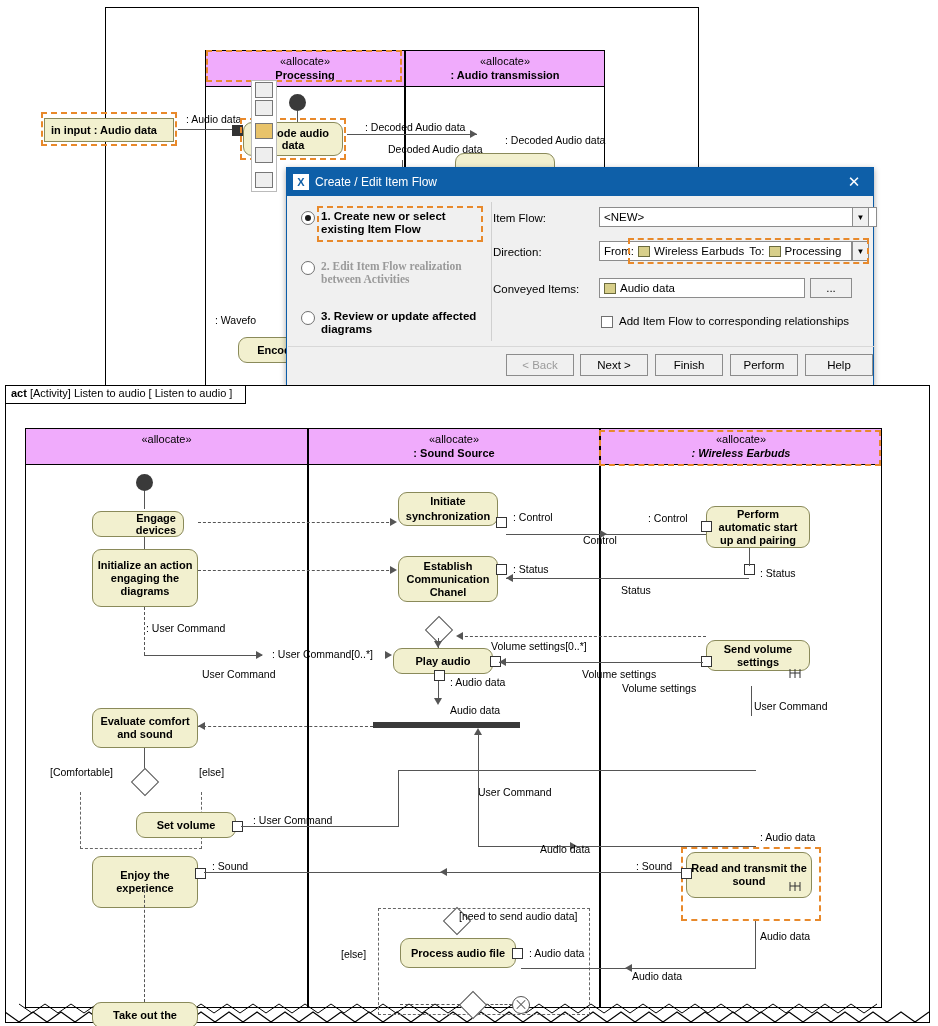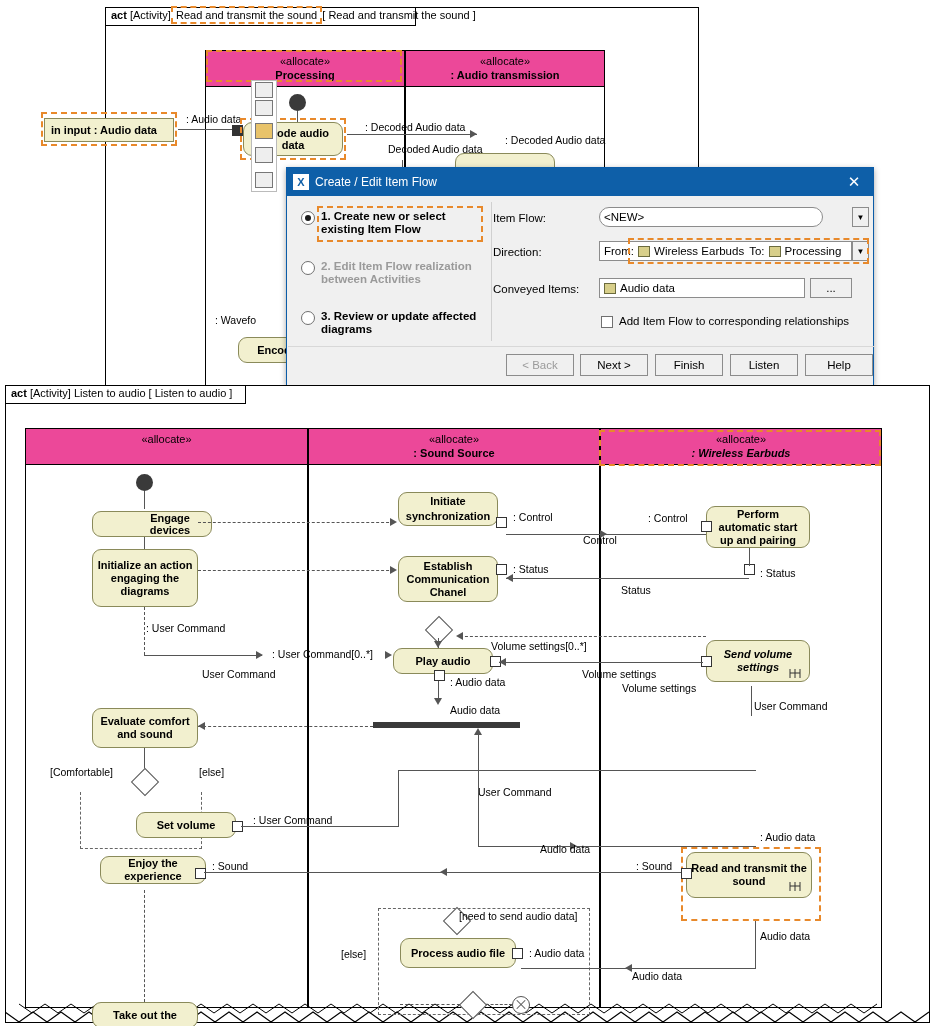--- a/index.html
+++ b/index.html
@@ -15,21 +15,21 @@
   .frame-tab{
     position:absolute;left:0;top:0;height:18px;box-sizing:border-box;
     border-right:1px solid #000;border-bottom:1px solid #000;background:#fff;
     padding:1px 10px 0 5px;white-space:nowrap;font-size:11px;
   }
   .frame-tab b{font-weight:bold;}
   .swim{position:absolute;box-sizing:border-box;border:1px solid #000;background:#fff;}
   .swim-head{
     position:absolute;left:0;top:0;right:0;height:36px;box-sizing:border-box;
     border-bottom:1px solid #000;text-align:center;padding-top:3px;line-height:14px;
-    font-size:11px;background:#ec4899;
+    font-size:11px;background:#f0abfc;
   }
   .act{
     position:absolute;box-sizing:border-box;
     background:#f2f0cf;border:1px solid #8a8a5a;border-radius:9px;
     text-align:center;font-size:11px;font-weight:bold;color:#000;
     display:flex;align-items:center;justify-content:center;line-height:12px;
     padding:2px 4px;
   }
   .lbl{position:absolute;font-size:10.5px;white-space:nowrap;background:transparent;}
   .dashsel{border:2px dashed #e8892b;box-sizing:border-box;background:transparent;position:absolute;}
@@ -74,21 +74,21 @@
   .wiz-left{
     position:absolute;left:6px;top:34px;width:198px;bottom:44px;background:#f0f0f0;
     border-right:1px solid #d0d0d0;
   }
   .wiz-step{position:absolute;display:flex;align-items:flex-start;font-size:11.5px;font-weight:bold;line-height:13px;}
   .radio{
     width:12px;height:12px;border-radius:50%;border:1px solid #707070;background:#fff;
     margin-right:6px;flex:0 0 auto;position:relative;margin-top:1px;
   }
   .radio.on:after{content:"";position:absolute;left:3px;top:3px;width:6px;height:6px;border-radius:50%;background:#1a1a1a;}
-  .disabled{color:#9a9a9a;}
+  .disabled{color:#9a9a9a;font-family:Liberation Serif, serif;}
   .fld-label{position:absolute;font-size:11.5px;}
   .txt{
     position:absolute;box-sizing:border-box;background:#fff;border:1px solid #8c8c8c;
     font-size:11.5px;padding:2px 4px;display:flex;align-items:center;
   }
   .combo-btn{
     position:absolute;box-sizing:border-box;width:17px;background:#f0f0f0;border:1px solid #8c8c8c;
     display:flex;align-items:center;justify-content:center;font-size:8px;
   }
   .btn{
@@ -99,26 +99,20 @@
   .chk{
     position:absolute;width:12px;height:12px;box-sizing:border-box;background:#fff;border:1px solid #707070;
   }
   .smallsq{display:inline-block;width:10px;height:9px;border:1px solid #6b6b3e;background:#d8cf8a;margin-right:4px;vertical-align:-1px;}
   .sep{position:absolute;background:#d8d8d8;height:1px;}
 </style>
 </head>
 <body>
 
 <div class="frame" style="left:105px;top:7px;width:594px;height:382px;">
-  <div class="frame-tab" style="width:310px;">
-    <b>act</b>
-    <span>[Activity]</span>
-    <span style="outline:2px dashed #e8892b;outline-offset:1px;padding:0 2px;">Read and transmit the sound</span>
-    <span>[ Read and transmit the sound ]</span>
-  </div>
 
   <div class="swim" style="left:99px;top:42px;width:200px;height:339px;">
     <div class="swim-head">
       <div>«allocate»</div>
       <div style="font-weight:bold;">Processing</div>
     </div>
   </div>
   <div class="swim" style="left:299px;top:42px;width:200px;height:339px;">
     <div class="swim-head">
       <div>«allocate»</div>
@@ -198,21 +192,21 @@
     <div class="wiz-step" style="left:8px;top:108px;width:182px;">
       <span class="radio"></span>
       <span>
         <span>3.</span>
         <span>Review or update affected diagrams</span>
       </span>
     </div>
   </div>
 
   <div class="fld-label" style="left:206px;top:44px;">Item Flow:</div>
-  <div class="txt" style="left:312px;top:39px;width:224px;height:20px;border-radius:10px;">
+  <div class="txt" style="left:312px;top:39px;width:278px;height:20px;">
     <span>&lt;NEW&gt;</span>
   </div>
   <div class="combo-btn" style="left:565px;top:39px;height:20px;">▼</div>
 
   <div class="fld-label" style="left:206px;top:78px;">Direction:</div>
   <div class="txt" style="left:312px;top:73px;width:253px;height:20px;">
     <span>From:</span>
     <span class="smallsq" style="margin-left:4px;"></span>
     <span>Wireless Earbuds</span>
     <span style="margin-left:5px;">To:</span>
@@ -239,21 +233,21 @@
   <div class="btn dis" style="left:219px;top:186px;width:68px;height:22px;">
     <span>&lt; Back</span>
   </div>
   <div class="btn" style="left:293px;top:186px;width:68px;height:22px;">
     <span>Next &gt;</span>
   </div>
   <div class="btn" style="left:368px;top:186px;width:68px;height:22px;">
     <span>Finish</span>
   </div>
   <div class="btn" style="left:443px;top:186px;width:68px;height:22px;">
-    <span>Listen</span>
+    <span>Perform</span>
   </div>
   <div class="btn" style="left:518px;top:186px;width:68px;height:22px;">
     <span>Help</span>
   </div>
 </div>
 
 <div class="frame" style="left:5px;top:385px;width:925px;height:638px;">
   <div class="frame-tab" style="width:240px;">
     <b>act</b>
     <span>[Activity] Listen to audio [ Listen to audio ]</span>
@@ -282,21 +276,21 @@
 <svg class="abs" style="left:5px;top:1008px;width:926px;height:18px;">
   <polyline points="0,4 14,14 28,4 42,14 56,4 70,14 84,4 98,14 112,4 126,14 140,4 154,14 168,4 182,14 196,4 210,14 224,4 238,14 252,4 266,14 280,4 294,14 308,4 322,14 336,4 350,14 364,4 378,14 392,4 406,14 420,4 434,14 448,4 462,14 476,4 490,14 504,4 518,14 532,4 546,14 560,4 574,14 588,4 602,14 616,4 630,14 644,4 658,14 672,4 686,14 700,4 714,14 728,4 742,14 756,4 770,14 784,4 798,14 812,4 826,14 840,4 854,14 868,4 882,14 896,4 910,14 924,4" fill="none" stroke="#000" stroke-width="1.2"></polyline>
 </svg>
 <svg class="abs" style="left:19px;top:1000px;width:858px;height:18px;">
   <polyline points="0,4 13,13 26,4 39,13 52,4 65,13 78,4 91,13 104,4 117,13 130,4 143,13 156,4 169,13 182,4 195,13 208,4 221,13 234,4 247,13 260,4 273,13 286,4 299,13 312,4 325,13 338,4 351,13 364,4 377,13 390,4 403,13 416,4 429,13 442,4 455,13 468,4 481,13 494,4 507,13 520,4 533,13 546,4 559,13 572,4 585,13 598,4 611,13 624,4 637,13 650,4 663,13 676,4 689,13 702,4 715,13 728,4 741,13 754,4 767,13 780,4 793,13 806,4 819,13 832,4 845,13 858,4" fill="none" stroke="#000" stroke-width="1"></polyline>
 </svg>
 
 <div class="initnode" style="left:136px;top:474px;"></div>
 <div class="solidline" style="left:144px;top:491px;width:1px;height:18px;"></div>
 
-<div class="act" style="left:92px;top:511px;width:120px;height:26px;padding-left:40px;">
+<div class="act" style="left:92px;top:511px;width:92px;height:26px;padding-left:40px;">
   <span>Engage devices</span>
 </div>
 <div class="solidline" style="left:144px;top:537px;width:1px;height:12px;"></div>
 <div class="act" style="left:92px;top:549px;width:106px;height:58px;line-height:13px;">
   <span>Initialize an action engaging the diagrams</span>
 </div>
 
 <div class="dashlinev" style="left:144px;top:607px;height:48px;"></div>
 <div class="solidline" style="left:144px;top:655px;width:118px;height:1px;"></div>
 <div class="arrowR" style="left:256px;top:651px;"></div>
@@ -311,21 +305,21 @@
 <div class="lbl" style="left:50px;top:766px;">[Comfortable]</div>
 <div class="lbl" style="left:199px;top:766px;">[else]</div>
 
 <div class="abs" style="left:80px;top:792px;width:120px;height:56px;border:1px dashed #666;border-top:none;"></div>
 <div class="act" style="left:136px;top:812px;width:100px;height:26px;">
   <span>Set volume</span>
 </div>
 <div class="lbl" style="left:253px;top:814px;">: User Command</div>
 <div class="pin" style="left:232px;top:821px;"></div>
 
-<div class="act" style="left:100px;top:856px;width:106px;height:28px;line-height:13px;justify-content:center;">
+<div class="act" style="left:92px;top:856px;width:106px;height:52px;line-height:13px;justify-content:center;">
   <span>Enjoy the experience</span>
 </div>
 <div class="pin" style="left:195px;top:868px;"></div>
 <div class="lbl" style="left:212px;top:860px;">: Sound</div>
 
 <div class="dashlinev" style="left:144px;top:890px;height:112px;"></div>
 <div class="act" style="left:92px;top:1002px;width:106px;height:26px;">
   <span>Take out the</span>
 </div>
 
@@ -410,21 +404,21 @@
 <div class="dashline" style="left:486px;top:1004px;width:26px;"></div>
 <div class="flowend" style="left:512px;top:996px;"></div>
 
 <div class="act" style="left:706px;top:506px;width:104px;height:42px;line-height:13px;">
   <span>Perform automatic start up and pairing</span>
 </div>
 <div class="pin" style="left:701px;top:521px;"></div>
 <div class="pin" style="left:744px;top:564px;"></div>
 <div class="solidline" style="left:749px;top:548px;width:1px;height:18px;"></div>
 
-<div class="act" style="left:706px;top:640px;width:104px;height:42px;line-height:13px;font-style:italic;">
+<div class="act" style="left:706px;top:640px;width:104px;height:31px;line-height:13px;">
   <span>Send volume settings</span>
 </div>
 <svg class="rake" style="left:789px;top:668px;">
   <path d="M1,1 L1,10 M6,1 L6,10 M11,1 L11,10 M1,5 L11,5" stroke="#333" fill="none" stroke-width="1"></path>
 </svg>
 <div class="dashline" style="left:460px;top:636px;width:246px;"></div>
 <div class="arrowL" style="left:456px;top:632px;"></div>
 <div class="pin" style="left:701px;top:656px;"></div>
 <div class="solidline" style="left:499px;top:662px;width:204px;height:1px;"></div>
 <div class="arrowL" style="left:499px;top:658px;"></div>

